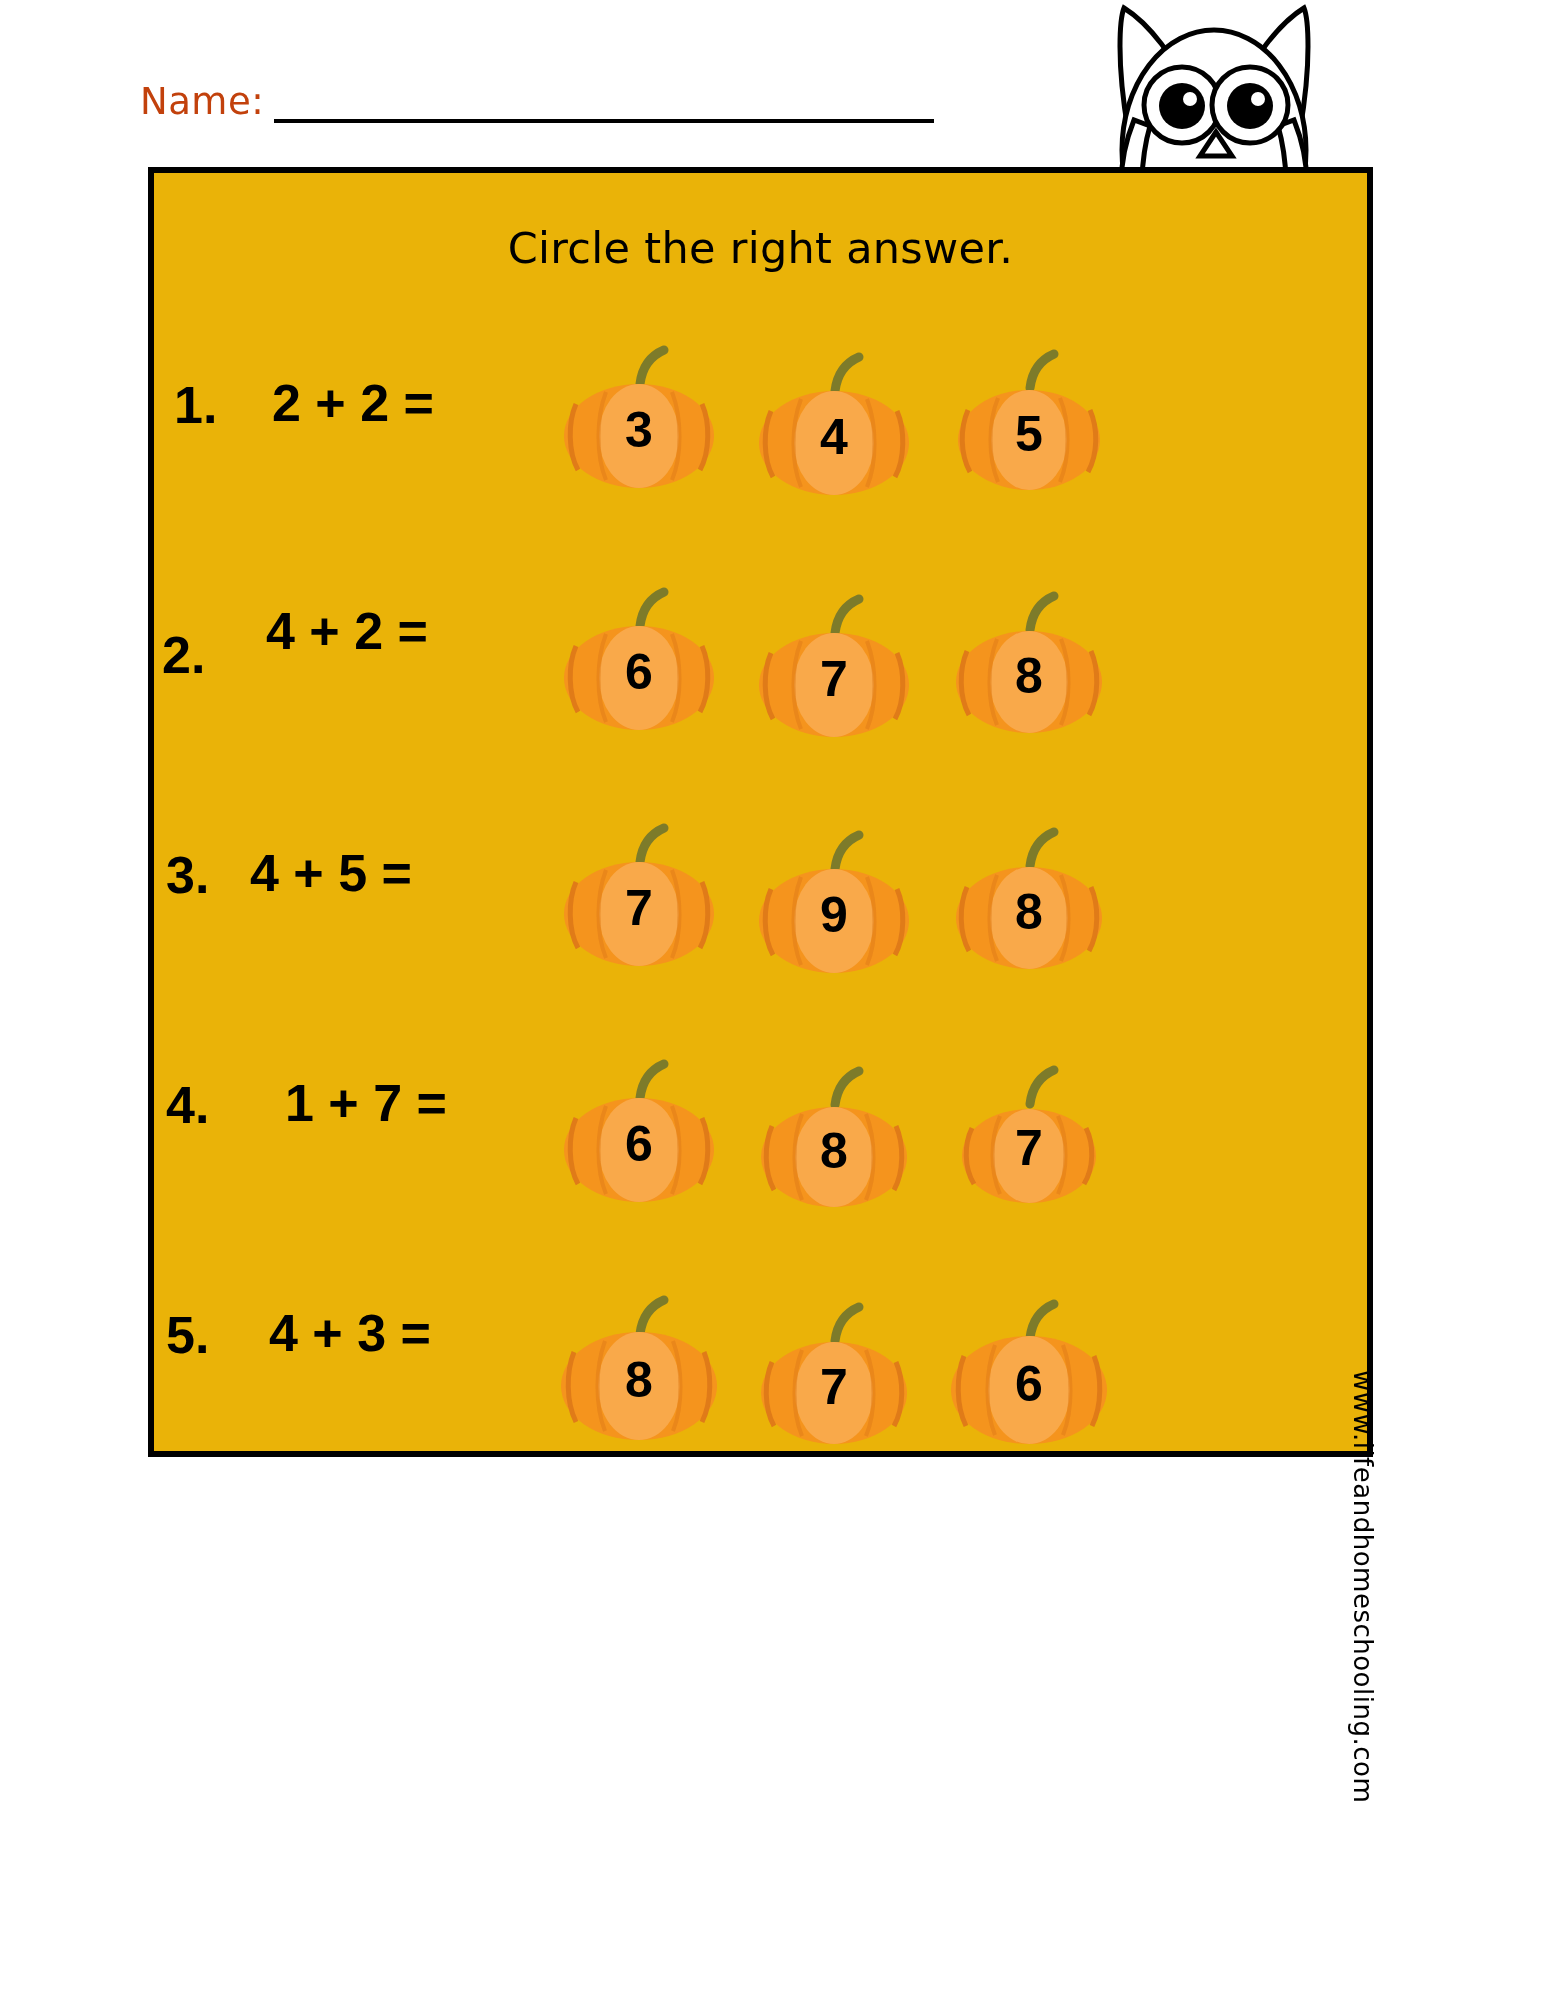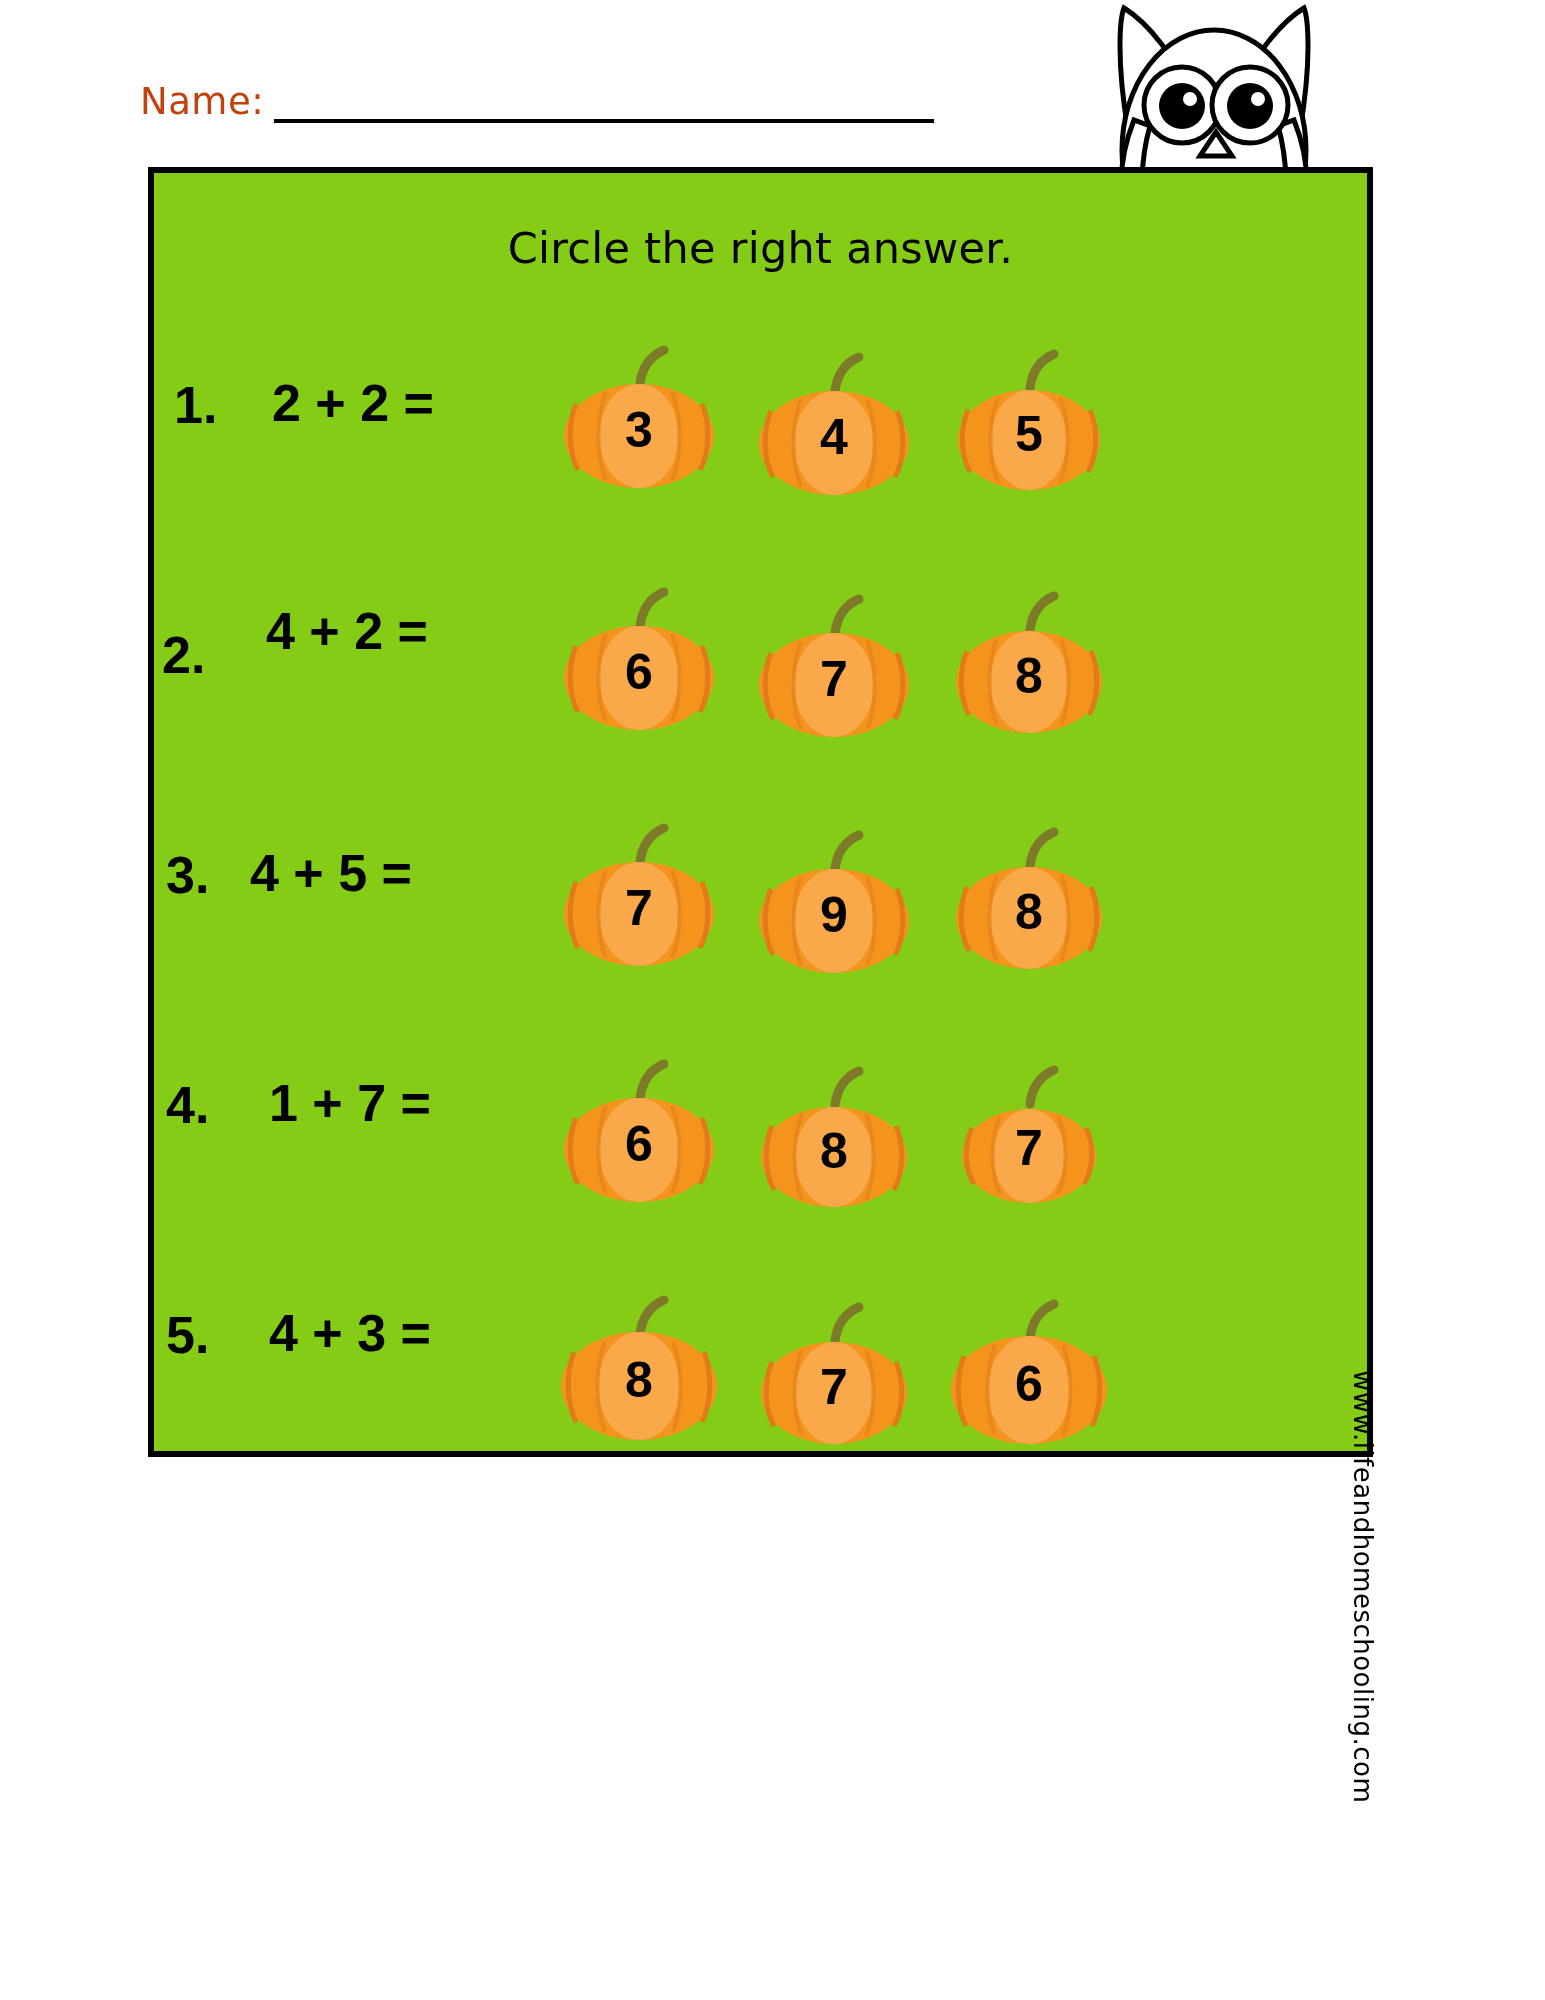--- a/index.html
+++ b/index.html
@@ -42,21 +42,21 @@
 
   
   .sheet-box {
     position: absolute;
     left: 148px;
     top: 167px;
     width: 1225px;
     height: 1290px;
     border: 6px solid #000;
     box-sizing: border-box;
-    background: #84cc16;
+    background: #eab308;
   }
 
   .instruction {
     position: absolute;
     left: 0;
     top: 50px;
     width: 100%;
     text-align: center;
     font-size: 43px;
     color: #000;
@@ -126,21 +126,21 @@
   }
 
   
   .row.r1 .num { left: 20px;  top: 52px; }
   .row.r1 .eq  { left: 118px; top: 50px; }
   .row.r2 .num { left: 8px;   top: 72px; }
   .row.r2 .eq  { left: 112px; top: 48px; }
   .row.r3 .num { left: 12px;  top: 62px; }
   .row.r3 .eq  { left: 96px; top: 60px; }
   .row.r4 .num { left: 12px;  top: 62px; }
-  .row.r4 .eq  { left: 115px; top: 60px; }
+  .row.r4 .eq  { left: 131px; top: 60px; }
   .row.r5 .num { left: 12px;  top: 62px; }
   .row.r5 .eq  { left: 115px; top: 60px; }
 
   .row.r1 .choices { top: -14px; }
   .row.r2 .choices { top: -2px; }
   .row.r3 .choices { top: 4px; }
   .row.r4 .choices { top: 10px; }
   .row.r5 .choices { top: 16px; }
 
   

